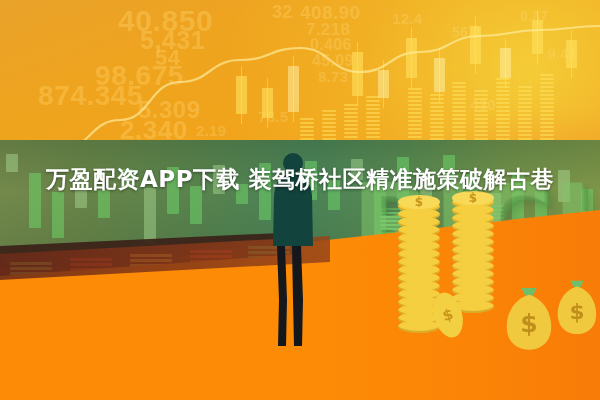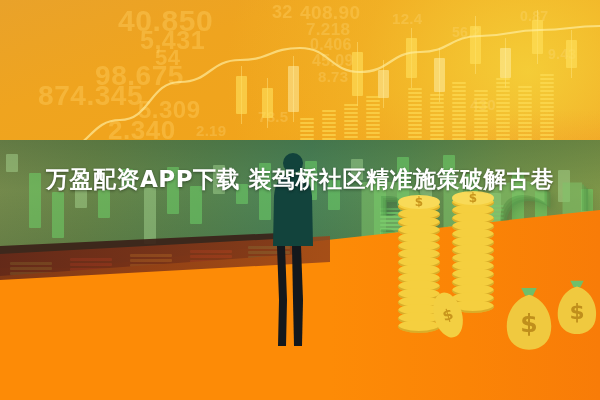--- a/index.html
+++ b/index.html
@@ -112,21 +112,21 @@
   <div class="layer" id="bg-topright-glow"></div>
   <div class="layer" id="bg-hot"></div>
 
   <div class="numwrap" id="numbers">
       <div class="num" style="left: 118px; top: 4px; font-size: 30px;">40.850</div>
       <div class="num" style="left: 140px; top: 26px; font-size: 25px;">5,431</div>
       <div class="num" style="left: 155px; top: 45px; font-size: 22px;">54</div>
       <div class="num" style="left: 95px; top: 60px; font-size: 28px;">98.675</div>
       <div class="num" style="left: 38px; top: 80px; font-size: 28px;">874.345</div>
       <div class="num" style="left: 138px; top: 96px; font-size: 24px;">5.309</div>
-      <div class="num" style="left: 108px; top: 115px; font-size: 26px;">2.340</div>
+      <div class="num" style="left: 120px; top: 115px; font-size: 26px;">2.340</div>
       <div class="num" style="left: 272px; top: 2px; font-size: 18px;">32</div>
       <div class="num" style="left: 300px; top: 2px; font-size: 19px;">408.90</div>
       <div class="num dim" style="left: 306px; top: 20px; font-size: 17px;">7.218</div>
       <div class="num dim" style="left: 310px; top: 36px; font-size: 16px;">0.406</div>
       <div class="num dim" style="left: 312px; top: 52px; font-size: 16px;">45.09</div>
       <div class="num dim" style="left: 318px; top: 68px; font-size: 15px;">8.73</div>
       <div class="num dim" style="left: 392px; top: 10px; font-size: 15px;">12.4</div>
       <div class="num dim" style="left: 452px; top: 24px; font-size: 14px;">56.2</div>
       <div class="num dim" style="left: 520px; top: 8px; font-size: 14px;">0.87</div>
       <div class="num dim" style="left: 548px; top: 46px; font-size: 14px;">9.43</div>

